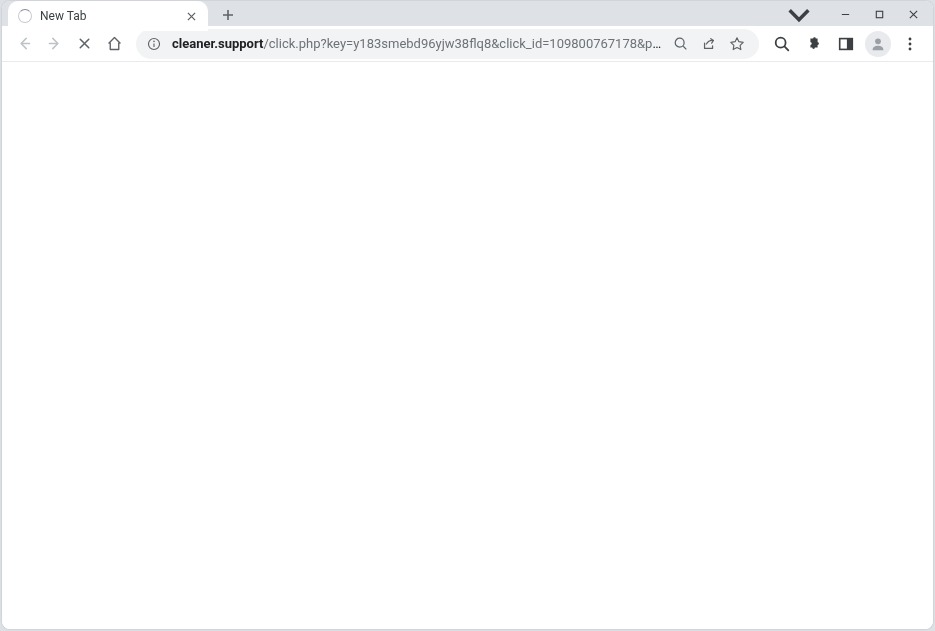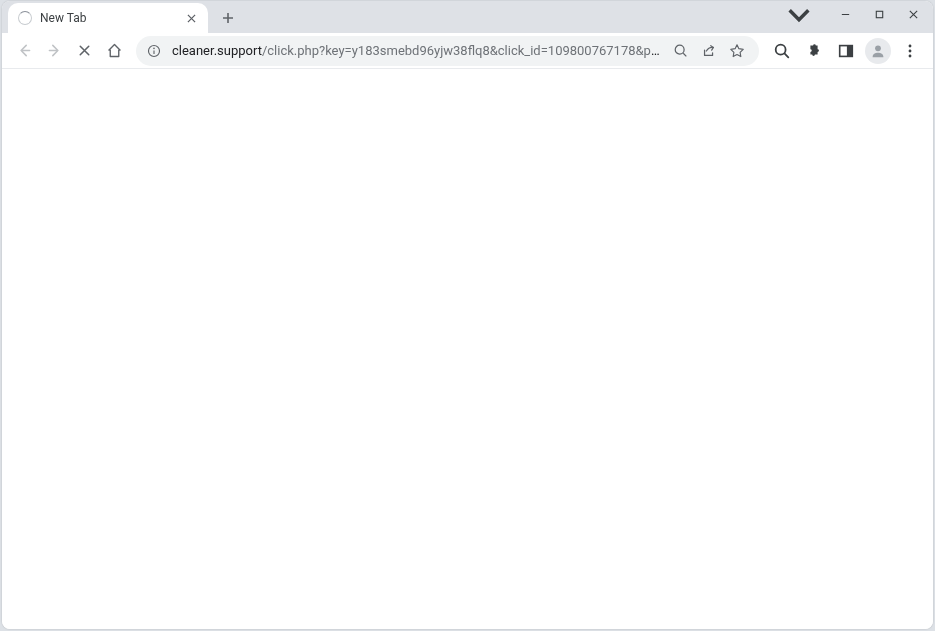--- a/index.html
+++ b/index.html
@@ -15,24 +15,23 @@
       position: absolute;
       top: 1px; left: 2px; right: 2px; bottom: 2px;
       background: #fff;
       border-radius: 8px;
       box-shadow: 0 0 2px rgba(0,0,0,.2);
       display: flex;
       flex-direction: column;
       overflow: hidden;
     }
     .tabstrip {
-      height: 32px;
+      height: 25px;
       background: #dee1e6;
       display: flex;
-      align-items: flex-end;
       padding-left: 6px;
       position: relative;
     }
     .tab {
       height: 30px;
       min-width: 200px;
       background: #ffffff;
       border-radius: 10px 10px 0 0;
       display: flex;
       align-items: center;
@@ -127,21 +126,21 @@
       flex-shrink: 0;
     }
     .omnibox-icon svg { width: 14px; height: 14px; }
     .url-text {
       flex: 1;
       white-space: nowrap;
       overflow: hidden;
       text-overflow: ellipsis;
       min-width: 0;
     }
-    .url-host { color: #202124; }
+    .url-host { color: #202124; font-weight: bold; }
     .url-path { color: #6e7277; }
     .omnibox-actions {
       display: flex; gap: 4px; margin-left: 6px;
     }
     .omni-act {
       width: 24px; height: 24px;
       display: flex; align-items: center; justify-content: center;
       color: #5f6368;
       cursor: pointer;
     }

